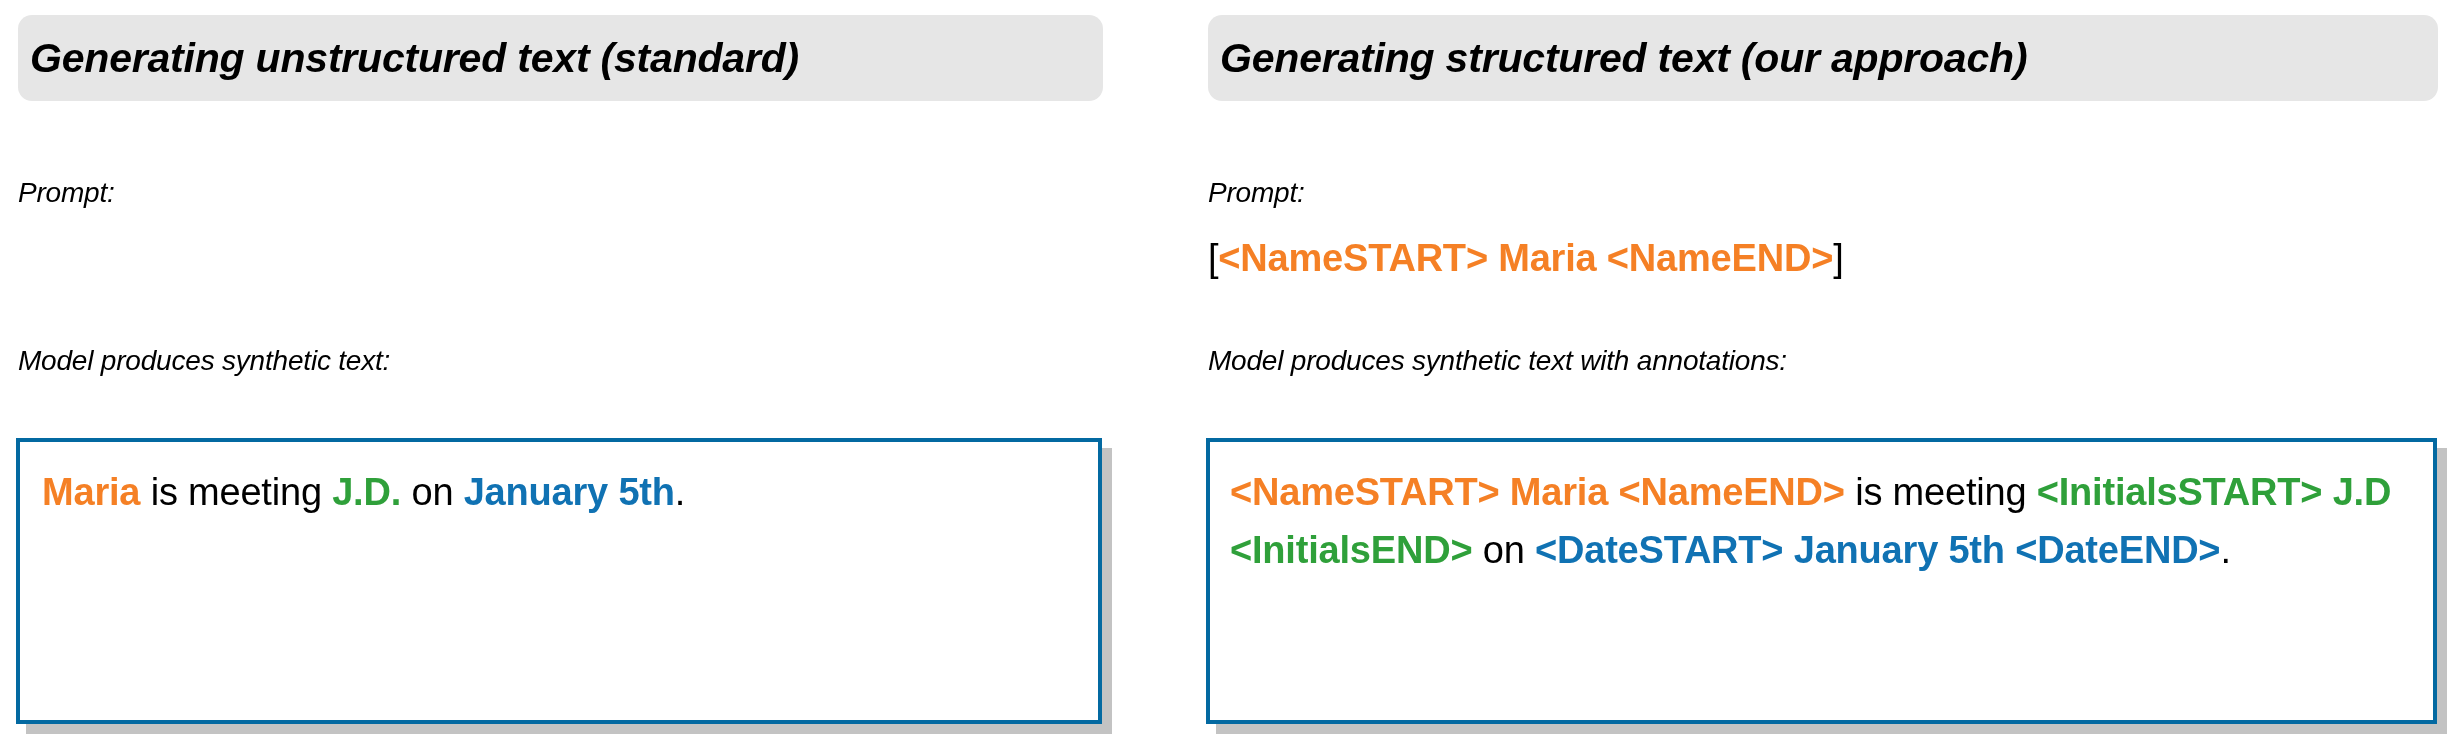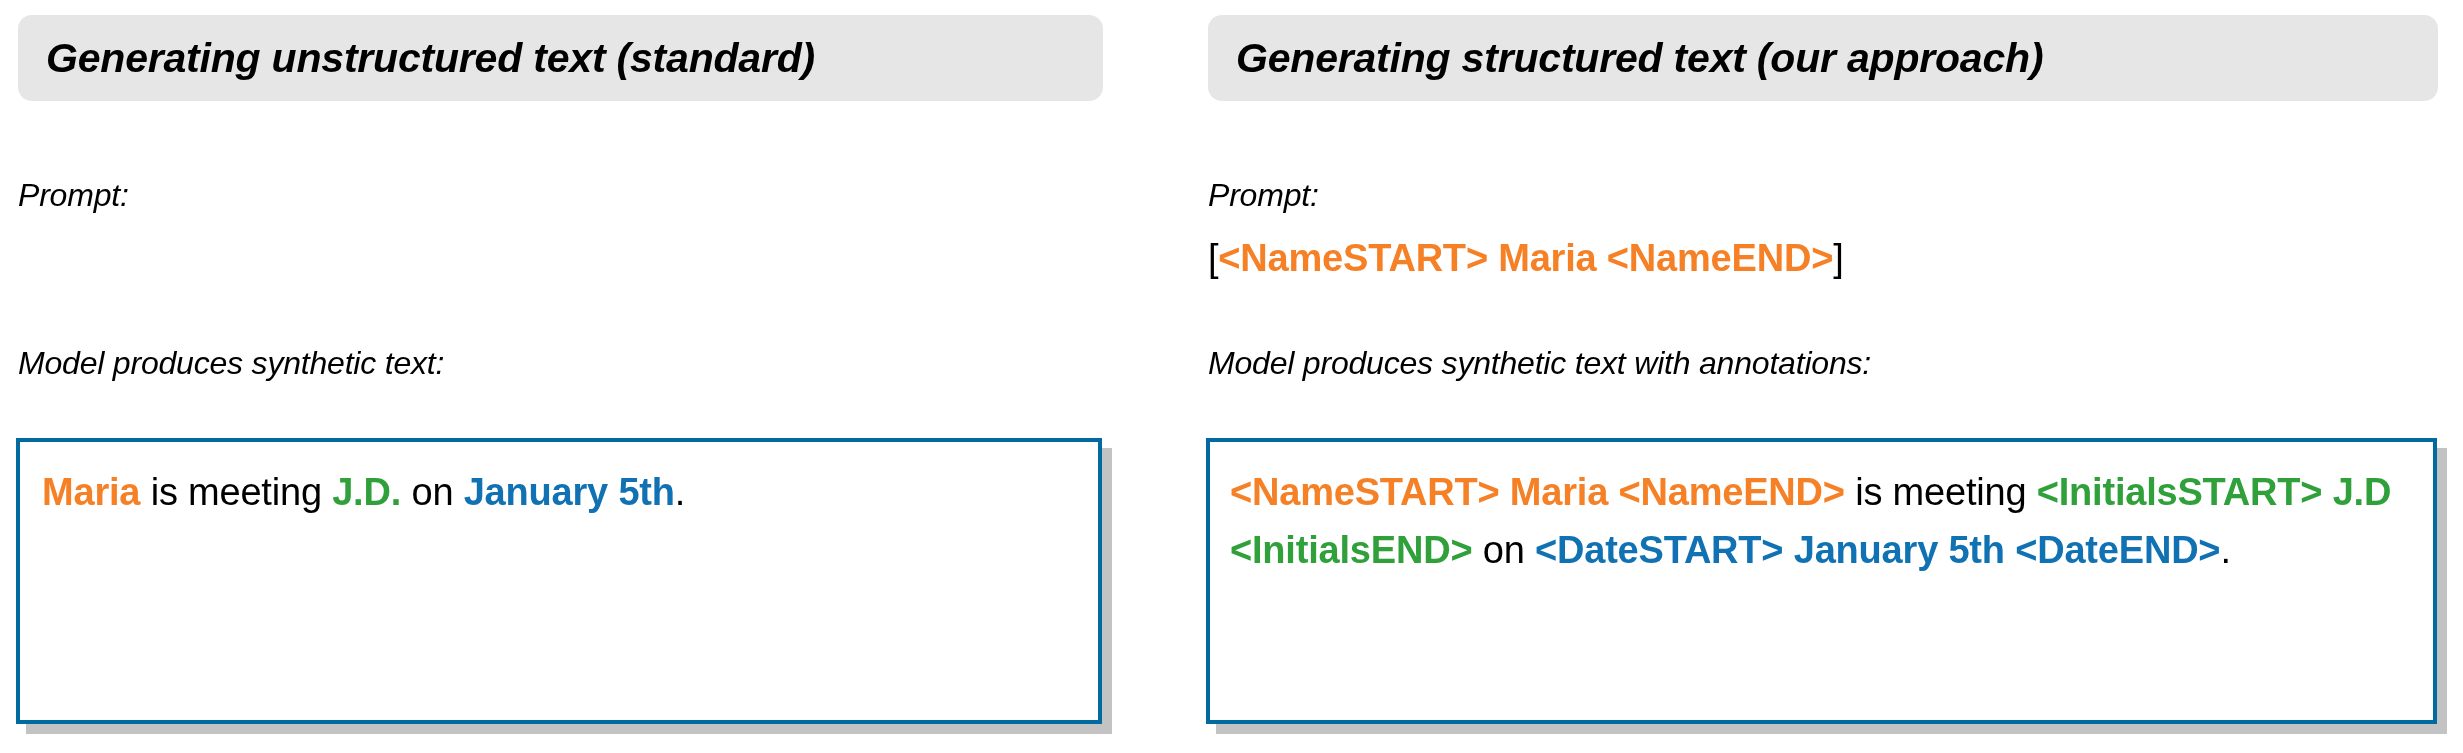--- a/index.html
+++ b/index.html
@@ -36,28 +36,28 @@
   }
   .panel-left  .header-pill { left: 18px; width: 1085px; }
   .panel-right .header-pill { left: 18px; width: 1230px; }
 
   .header-title {
     font-size: 41px;
     font-weight: bold;
     font-style: italic;
     color: #000000;
     letter-spacing: -0.2px;
-    padding-left: 28px;
+    padding-left: 12px;
     white-space: nowrap;
   }
 
   
   .section-label {
     position: absolute;
-    font-size: 32px;
+    font-size: 28px;
     font-style: italic;
     font-weight: normal;
     color: #000000;
     white-space: nowrap;
     letter-spacing: -0.2px;
   }
   .label-prompt { left: 18px; top: 177px; }
   .label-model  { left: 18px; top: 345px; }
 
   

